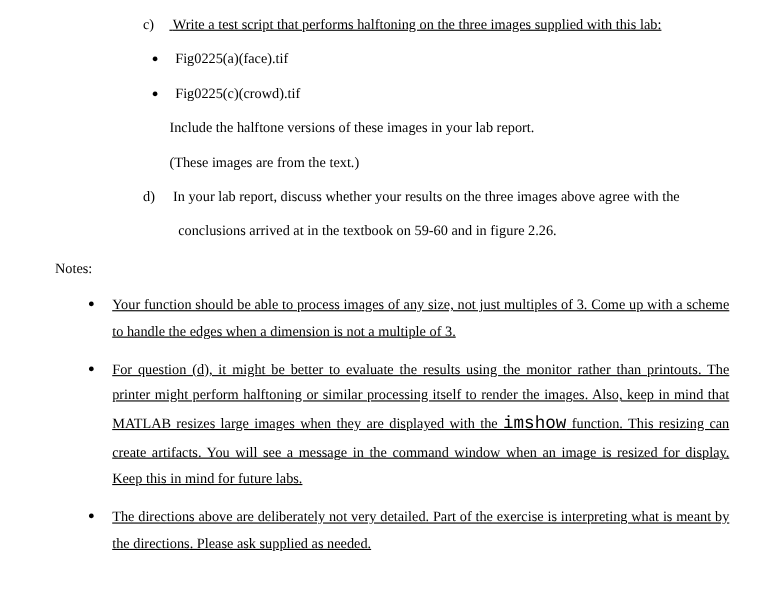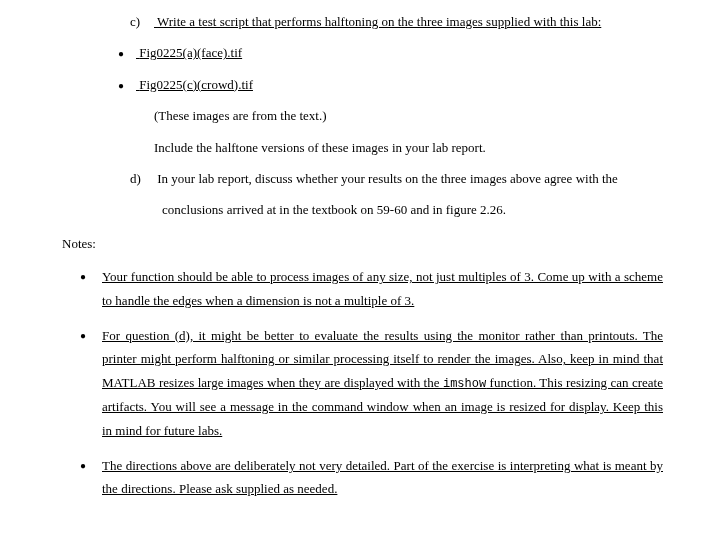--- a/index.html
+++ b/index.html
@@ -21,23 +21,22 @@
   .list-item-c {
     margin-left: 80px;
     margin-bottom: 8px;
     text-decoration: underline;
   }
   .list-item-c .letter {
     display: inline-block;
     width: 24px;
   }
   .sub-bullets {
-    margin-left: 68px;
+    margin-left: 88px;
     margin-bottom: 8px;
-    text-decoration: underline;
   }
   .sub-bullets .row {
     margin-bottom: 8px;
   }
   .sub-bullets .dot {
     display: inline-block;
     width: 18px;
     font-size: 10px;
     vertical-align: middle;
   }
@@ -54,21 +53,21 @@
     display:inline-block;
     width:24px;
   }
   .item-d .body {
   }
   .item-d-cont {
     margin-left: 112px;
     margin-bottom: 8px;
   }
   .notes-head {
-    margin-left: 12px;
+    margin-left: 0px;
     margin-bottom: 10px;
     margin-top: 10px;
   }
   .note-block {
     display: flex;
     margin-left: 30px;
     margin-bottom: 12px;
   }
   .note-block .dot {
     width: 22px;
@@ -76,21 +75,21 @@
     font-size: 10px;
     padding-top: 3px;
   }
   .note-block .txt {
     flex: 1;
     text-align: justify;
     text-decoration: underline;
   }
   .mono {
     font-family: "Courier New", Courier, monospace;
-    font-size: 12px;
+    font-size: 16px;
   }
 </style>
 </head>
 <body>
 
 <div class="page">
 
   <div class="list-item-c">
     <span class="letter">c)</span>
     <span>Write a test script that performs halftoning on the three images supplied with this lab:</span>
@@ -100,23 +99,23 @@
     <div class="row">
       <span class="dot">●</span>
       <span>Fig0225(a)(face).tif</span>
     </div>
     <div class="row">
       <span class="dot">●</span>
       <span>Fig0225(c)(crowd).tif</span>
     </div>
   </div>
 
+  <div class="indent1">Include the halftone versions of these images in your lab report.</div>
+
   <div class="indent1">(These images are from the text.)</div>
-
-  <div class="indent1">Include the halftone versions of these images in your lab report.</div>
 
   <div class="item-d">
     <span class="letter">d)</span>
     <span class="body">In your lab report, discuss whether your results on the three images above agree with the</span>
   </div>
   <div class="item-d-cont">conclusions arrived at in the textbook on 59-60 and in figure 2.26.</div>
 
   <div class="notes-head">Notes:</div>
 
   <div class="note-block">

